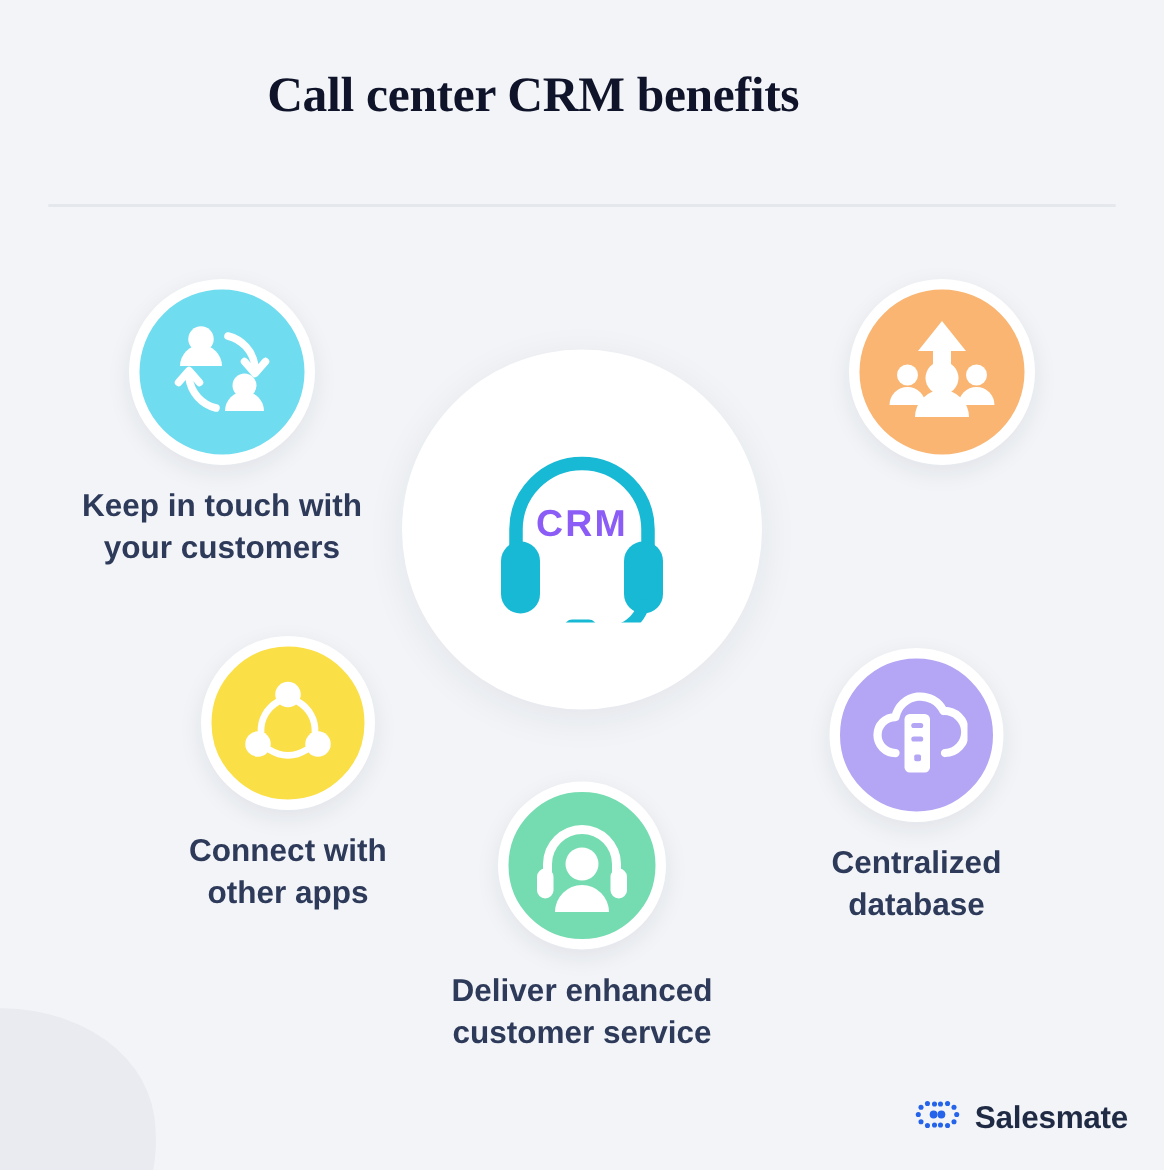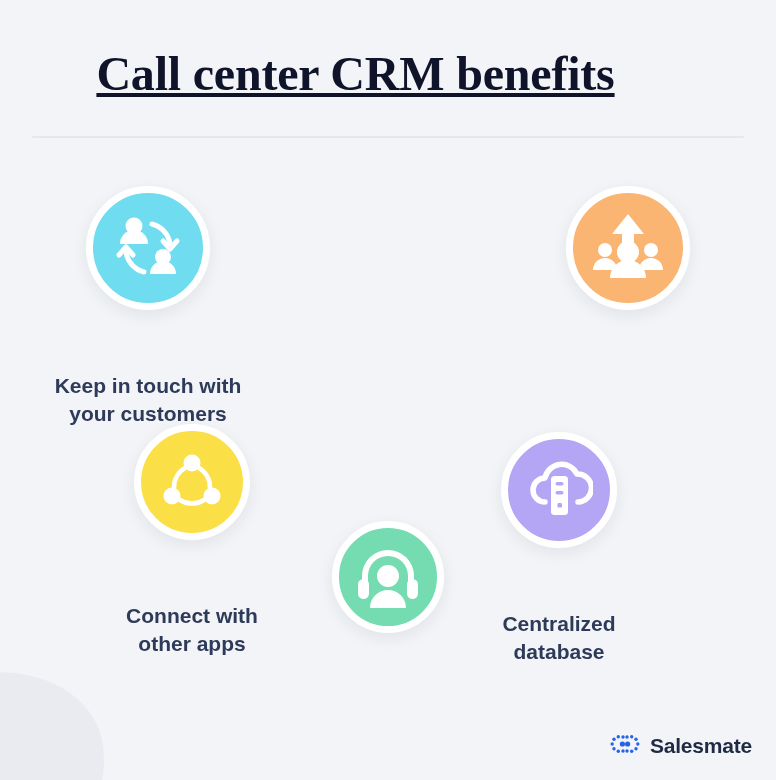--- a/index.html
+++ b/index.html
@@ -40,24 +40,23 @@
 
   
   .page-title {
     position: absolute;
     top: 46px;
     left: 0;
     width: 711px;
     text-align: center;
     font-family: "Liberation Serif", "DejaVu Serif", serif;
     font-weight: 700;
-    font-size: 48px;
+    font-size: 33px;
     letter-spacing: -0.2px;
     color: #10142a;
-    text-decoration: underline;
   }
 
   .title-divider {
     position: absolute;
     top: 136px;
     left: 32px;
     width: 712px;
     height: 2px;
     background: #e4e7ec;
     border-radius: 2px;
@@ -79,21 +78,20 @@
   }
 
   .hub svg { display: block; }
 
   
   .node {
     position: absolute;
     display: flex;
     flex-direction: column;
     align-items: center;
-    gap: 48px;
   }
 
   .node-circle {
     border-radius: 50%;
     display: flex;
     align-items: center;
     justify-content: center;
     border: 7px solid #ffffff;
     box-shadow: 0 5px 16px rgba(31, 41, 70, 0.08);
   }
@@ -109,21 +107,21 @@
     font-weight: 700;
     white-space: pre-line;
   }
 
   .node-label.light { font-weight: 400; color: #344056; }
 
   
   #node-keep-in-touch      { left: 28px;  top: 186px; width: 240px; }
   #node-evaluate-team      { left: 508px; top: 186px; width: 240px; }
   #node-connect-apps       { left: 72px;  top: 424px; width: 240px; }
-  #node-centralized-db     { left: 440px; top: 432px; width: 238px; }
+  #node-centralized-db     { left: 492px; top: 432px; width: 238px; }
   #node-deliver-service    { left: 268px; top: 521px; width: 240px; }
 
   .size-124 { width: 124px; height: 124px; }
   .size-116 { width: 116px; height: 116px; }
   .size-112 { width: 112px; height: 112px; }
 
   
   .brand {
     position: absolute;
     right: 24px;
@@ -146,20 +144,39 @@
 </head>
 <body>
 
 <div class="infographic">
 
   <div class="corner-blob"></div>
 
   <h1 class="page-title">Call center CRM benefits</h1>
   <div class="title-divider"></div>
 
+  <div class="hub">
+    <span>
+      <svg width="124" height="124" viewBox="0 0 124 124" aria-hidden="true">
+
+        <path d="M18 78 V62 a44 44 0 0 1 88 0 V78" fill="none" stroke="#17b9d4" stroke-width="9" stroke-linecap="round"></path>
+
+        <rect x="8" y="70" width="26" height="48" rx="13" fill="#17b9d4"></rect>
+
+        <rect x="90" y="70" width="26" height="48" rx="13" fill="#17b9d4"></rect>
+
+        <path d="M103 112 a24 24 0 0 1 -24 18 H68" fill="none" stroke="#17b9d4" stroke-width="8" stroke-linecap="round"></path>
+
+        <rect x="50" y="122" width="22" height="11" rx="5.5" fill="#17b9d4"></rect>
+      </svg>
+    </span>
+    <span style="position:absolute;left:0;top:0;width:240px;height:240px;display:flex;align-items:center;justify-content:center;">
+      <span style="font-size:25px;font-weight:700;letter-spacing:1.5px;color:#8b5cf6;margin-top:-8px;">CRM</span>
+    </span>
+  </div>
 
   <div class="node" id="node-keep-in-touch">
     <div class="node-circle size-124" style="background:#6fdcef;">
       <span>
         <svg width="76" height="76" viewBox="0 0 76 76" aria-hidden="true">
           <g fill="#ffffff">
 
             <circle cx="24" cy="16" r="8.5"></circle>
             <path d="M10 34 a14 14 0 0 1 28 0 z"></path>
 
@@ -249,20 +266,22 @@
             <rect x="2" y="33" width="11" height="20" rx="5.5"></rect>
             <rect x="51" y="33" width="11" height="20" rx="5.5"></rect>
 
             <circle cx="32" cy="30" r="11"></circle>
 
             <path d="M14 62 a18 18 0 0 1 36 0 z"></path>
           </g>
         </svg>
       </span>
     </div>
+    <div class="node-label">Deliver enhanced
+customer service</div>
   </div>
 
   <div class="brand">
     <span class="brand-mark">
       <svg width="32" height="20" viewBox="0 0 32 20" aria-hidden="true">
         <g fill="#2563eb">
 
           <circle cx="3.2" cy="10" r="1.7"></circle>
           <circle cx="5.0" cy="5.2" r="1.7"></circle>
           <circle cx="5.0" cy="14.8" r="1.7"></circle>

